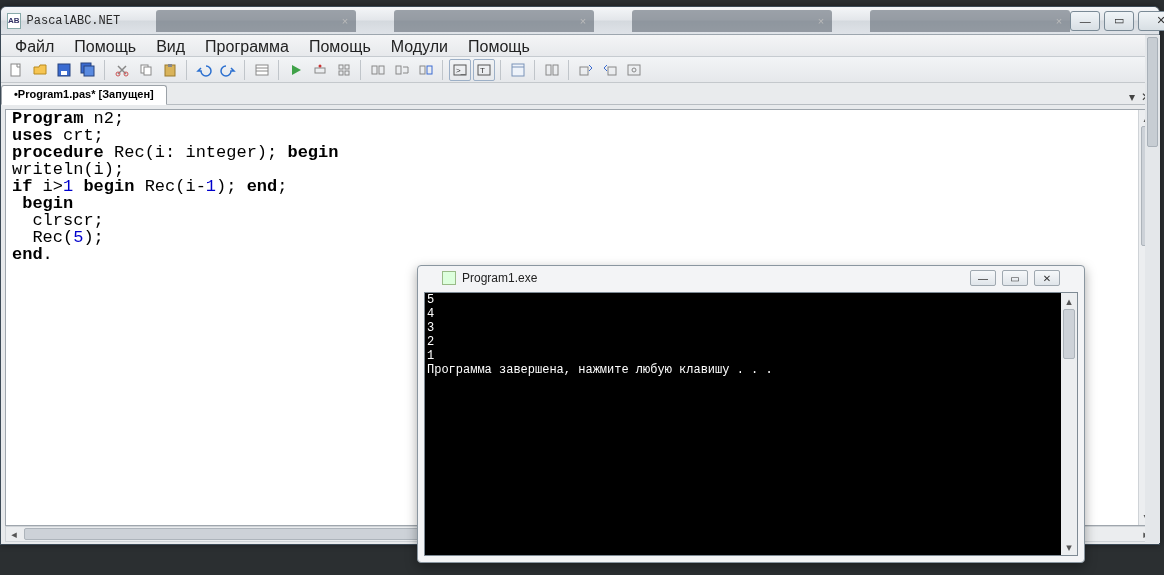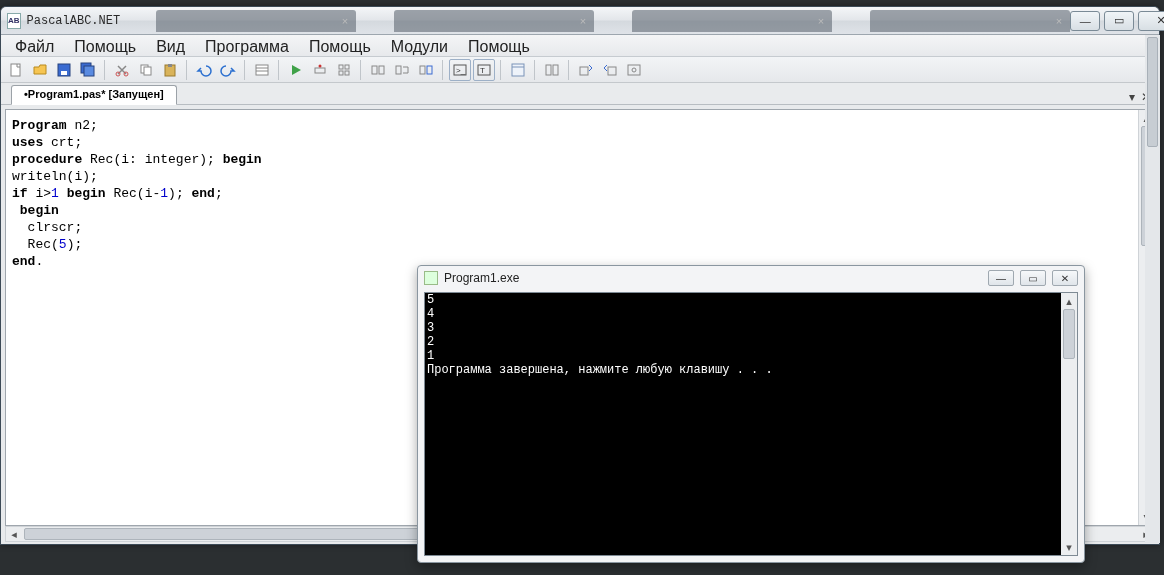--- a/index.html
+++ b/index.html
@@ -87,21 +87,20 @@
   display: inline-flex; align-items: center; justify-content: center;
   border: 1px solid transparent;
   border-radius: 2px;
 }
 .toolbar .sep { width: 2px; height: 20px; border-left: 1px solid #c0c5ca; margin: 0 3px; }
 .tbtn svg { width: 16px; height: 16px; }
 .tabstrip {
   height: 22px;
   background: #e9ebed;
   display: flex; align-items: flex-end;
-  padding-left: 10px;
   border-bottom: 1px solid #b8bdc2;
   position: relative;
 }
 .doc-tab {
   height: 20px;
   padding: 2px 12px;
   background: #fff;
   border: 1px solid #9ca2a8;
   border-bottom: 1px solid #fff;
   border-radius: 3px 3px 0 0;
@@ -116,23 +115,23 @@
   display: flex; gap: 6px; align-items: center;
   color: #444;
 }
 .editor-area {
   position: absolute;
   left: 4px; right: 4px; top: 102px; bottom: 18px;
   background: #fff;
   border: 1px solid #9fa6ad;
 }
 .editor-text {
-  padding: 7px 6px;
+  padding: 0 6px;
   font-family: "Courier New", monospace;
-  font-size: 13px;
+  font-size: 17px;
   line-height: 17px;
   color: #000;
   white-space: pre;
 }
 .kw-black { font-weight: bold; color:#000; }
 .kw-int  { color:#0000cc; }
 .editor-vscroll {
   position: absolute; right: 0; top: 0; bottom: 0; width: 16px;
   background: #eceef0;
   border-left: 1px solid #cfd3d7;
@@ -154,21 +153,21 @@
   left: 416px; top: 258px;
   width: 668px; height: 298px;
   background: #f3f4f6;
   border: 1px solid #8a96a0;
   border-radius: 4px;
   box-shadow: 0 4px 12px rgba(0,0,0,.35);
 }
 .console .c-title {
   height: 24px;
   display: flex; align-items: center;
-  padding: 0 6px;
+  padding: 0 24px;
   font-size: 12px; color: #222;
 }
 .console .c-title .cicon { width:14px;height:14px;margin-right:6px;border:1px solid #9b8;background:#dfd;}
 .console .c-winctrls { margin-left:auto; display:flex; gap:6px;}
 .console .c-winbtn {
   width: 26px; height: 16px;
   border: 1px solid #9fa8b0;
   border-radius: 2px;
   background: linear-gradient(#f6f8fa,#e0e5ea);
   display:inline-flex; align-items:center; justify-content:center;

